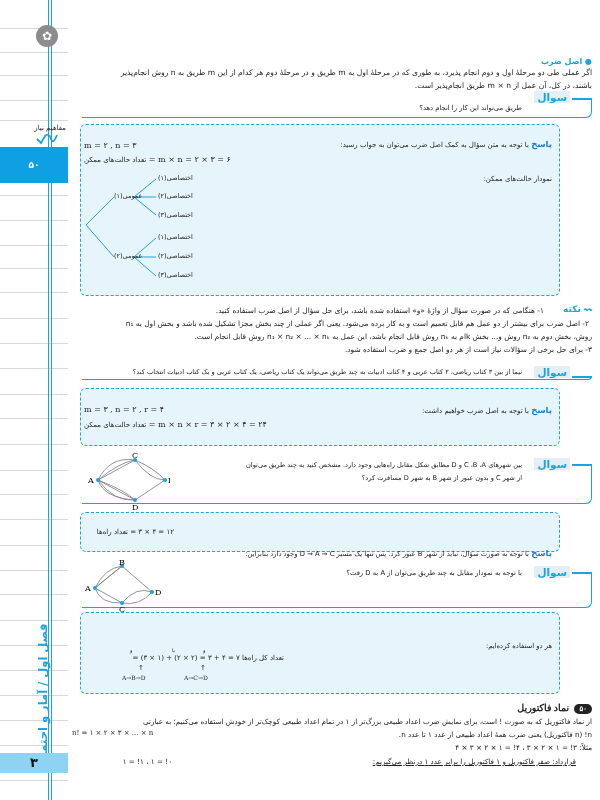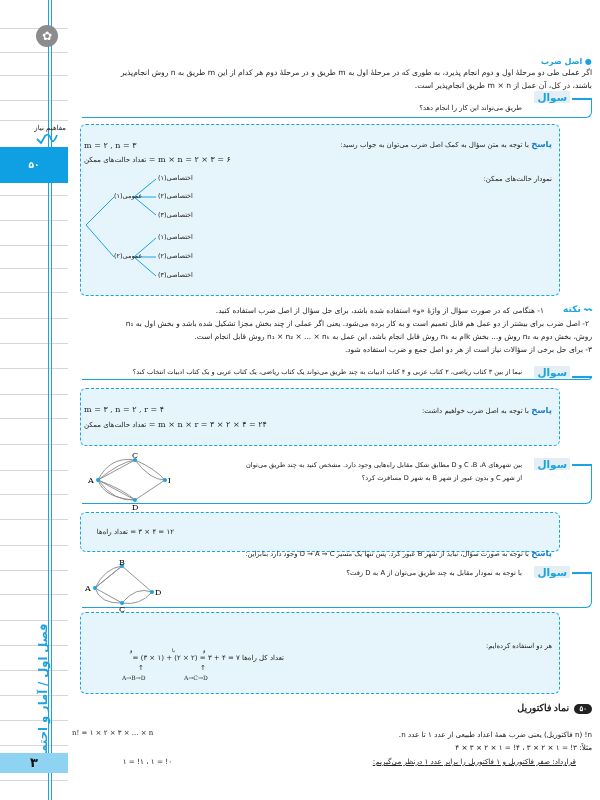--- a/index.html
+++ b/index.html
@@ -226,18 +226,19 @@
   <div class="txt" style="left:131px; top:645px; font-size:5px;">و</div>
   <div class="txt" style="left:66px; top:663px; font-size:7px;">↑</div>
   <div class="txt" style="left:128px; top:663px; font-size:7px;">↑</div>
   <div class="eq" style="left:50px; top:674px; font-size:6px;">A→B→D</div>
   <div class="eq" style="left:112px; top:674px; font-size:6px;">A→C→D</div>
 
   <div class="section-head" style="right:0; top:702px;font-family:Liberation Serif, serif;">
     <span class="badge50">۵۰</span>
     <span>نماد فاکتوریل</span>
   </div>
+  <div class="txt" style="right:0; top:716px; width:520px; font-size:7.2px;">از نماد فاکتوریل که به صورت ! است، برای نمایش ضرب اعداد طبیعی بزرگ‌تر از ۱ در تمام اعداد طبیعی کوچک‌تر از خودش استفاده می‌کنیم؛ به عبارتی</div>
   <div class="txt" style="right:0; top:729px; width:300px; font-size:7.2px;">n! (n فاکتوریل) یعنی ضرب همهٔ اعداد طبیعی از عدد ۱ تا عدد n.</div>
   <div class="eq" style="left:0; top:729px; font-size:7px;">n! = ۱ × ۲ × ۳ × ... × n</div>
   <div class="txt" style="right:0; top:742px; width:300px; font-size:7.2px;">مثلاً: ۳! = ۱ × ۲ × ۳ ، ۴! = ۱ × ۲ × ۳ × ۴</div>
   <div class="txt" style="right:16px; top:756px; width:300px; font-size:7.2px;text-decoration:underline;">قرارداد: صفر فاکتوریل و ۱ فاکتوریل را برابر عدد ۱ درنظر می‌گیریم:</div>
   <div class="txt" style="left:0; top:756px; width:100px; font-size:7.2px;">۰! = ۱ ، ۱! = ۱</div>
 </div>
 
 </body></html>

